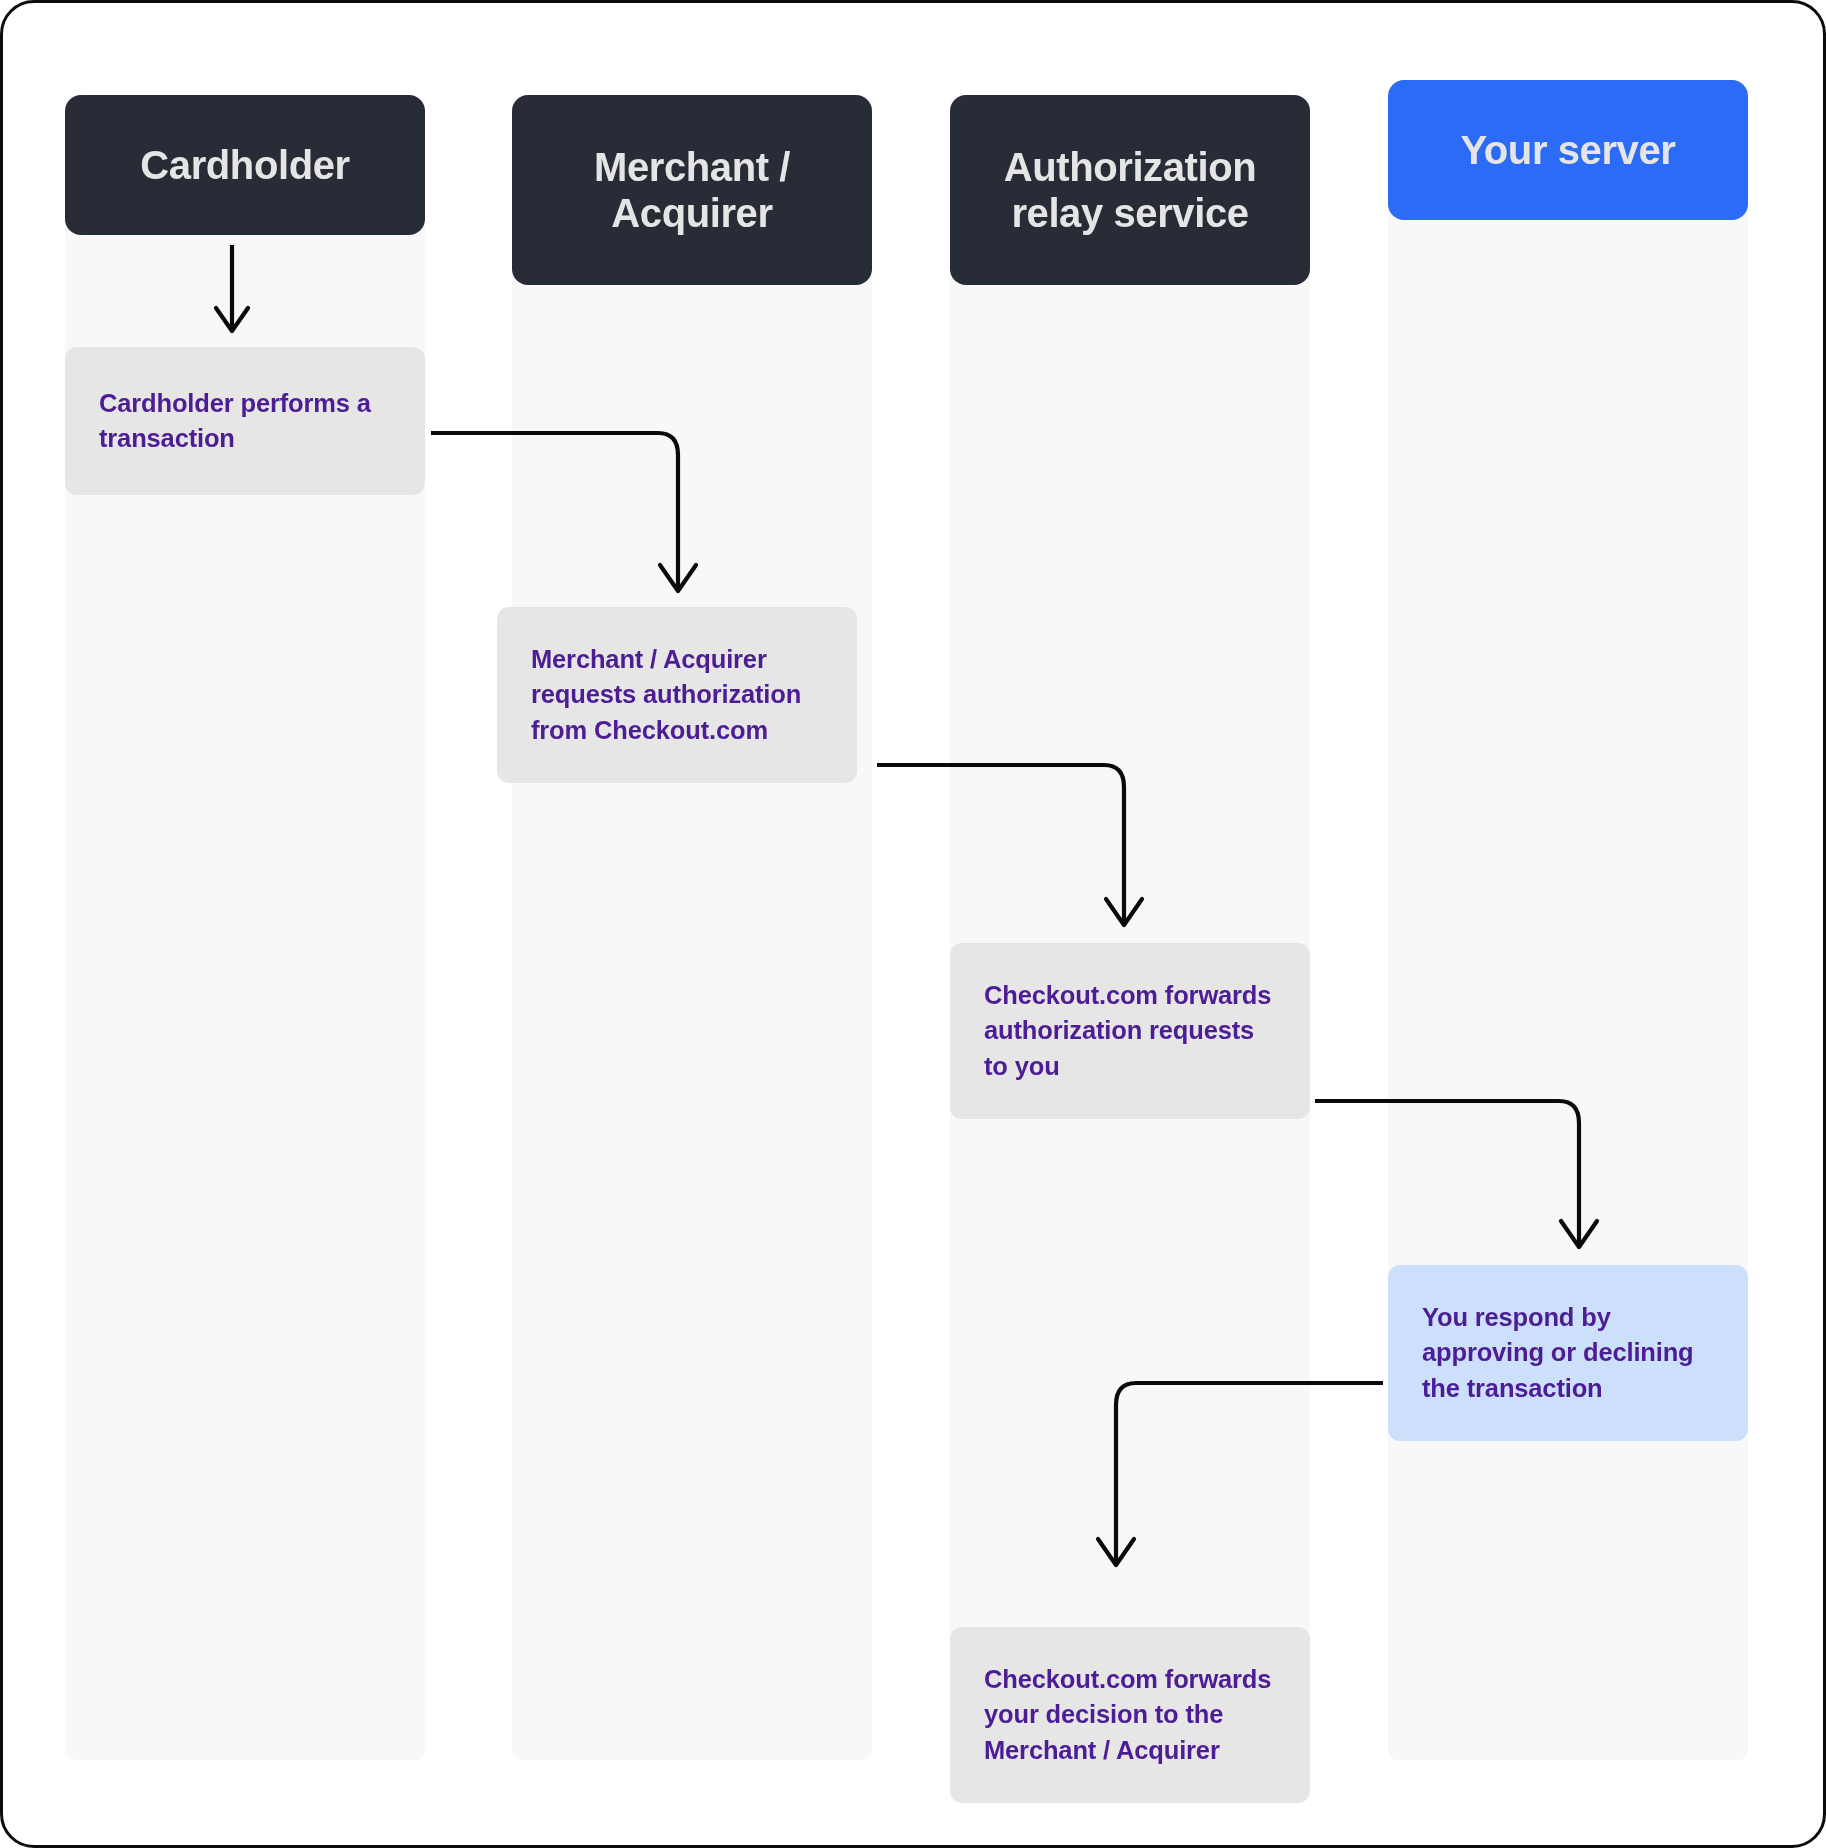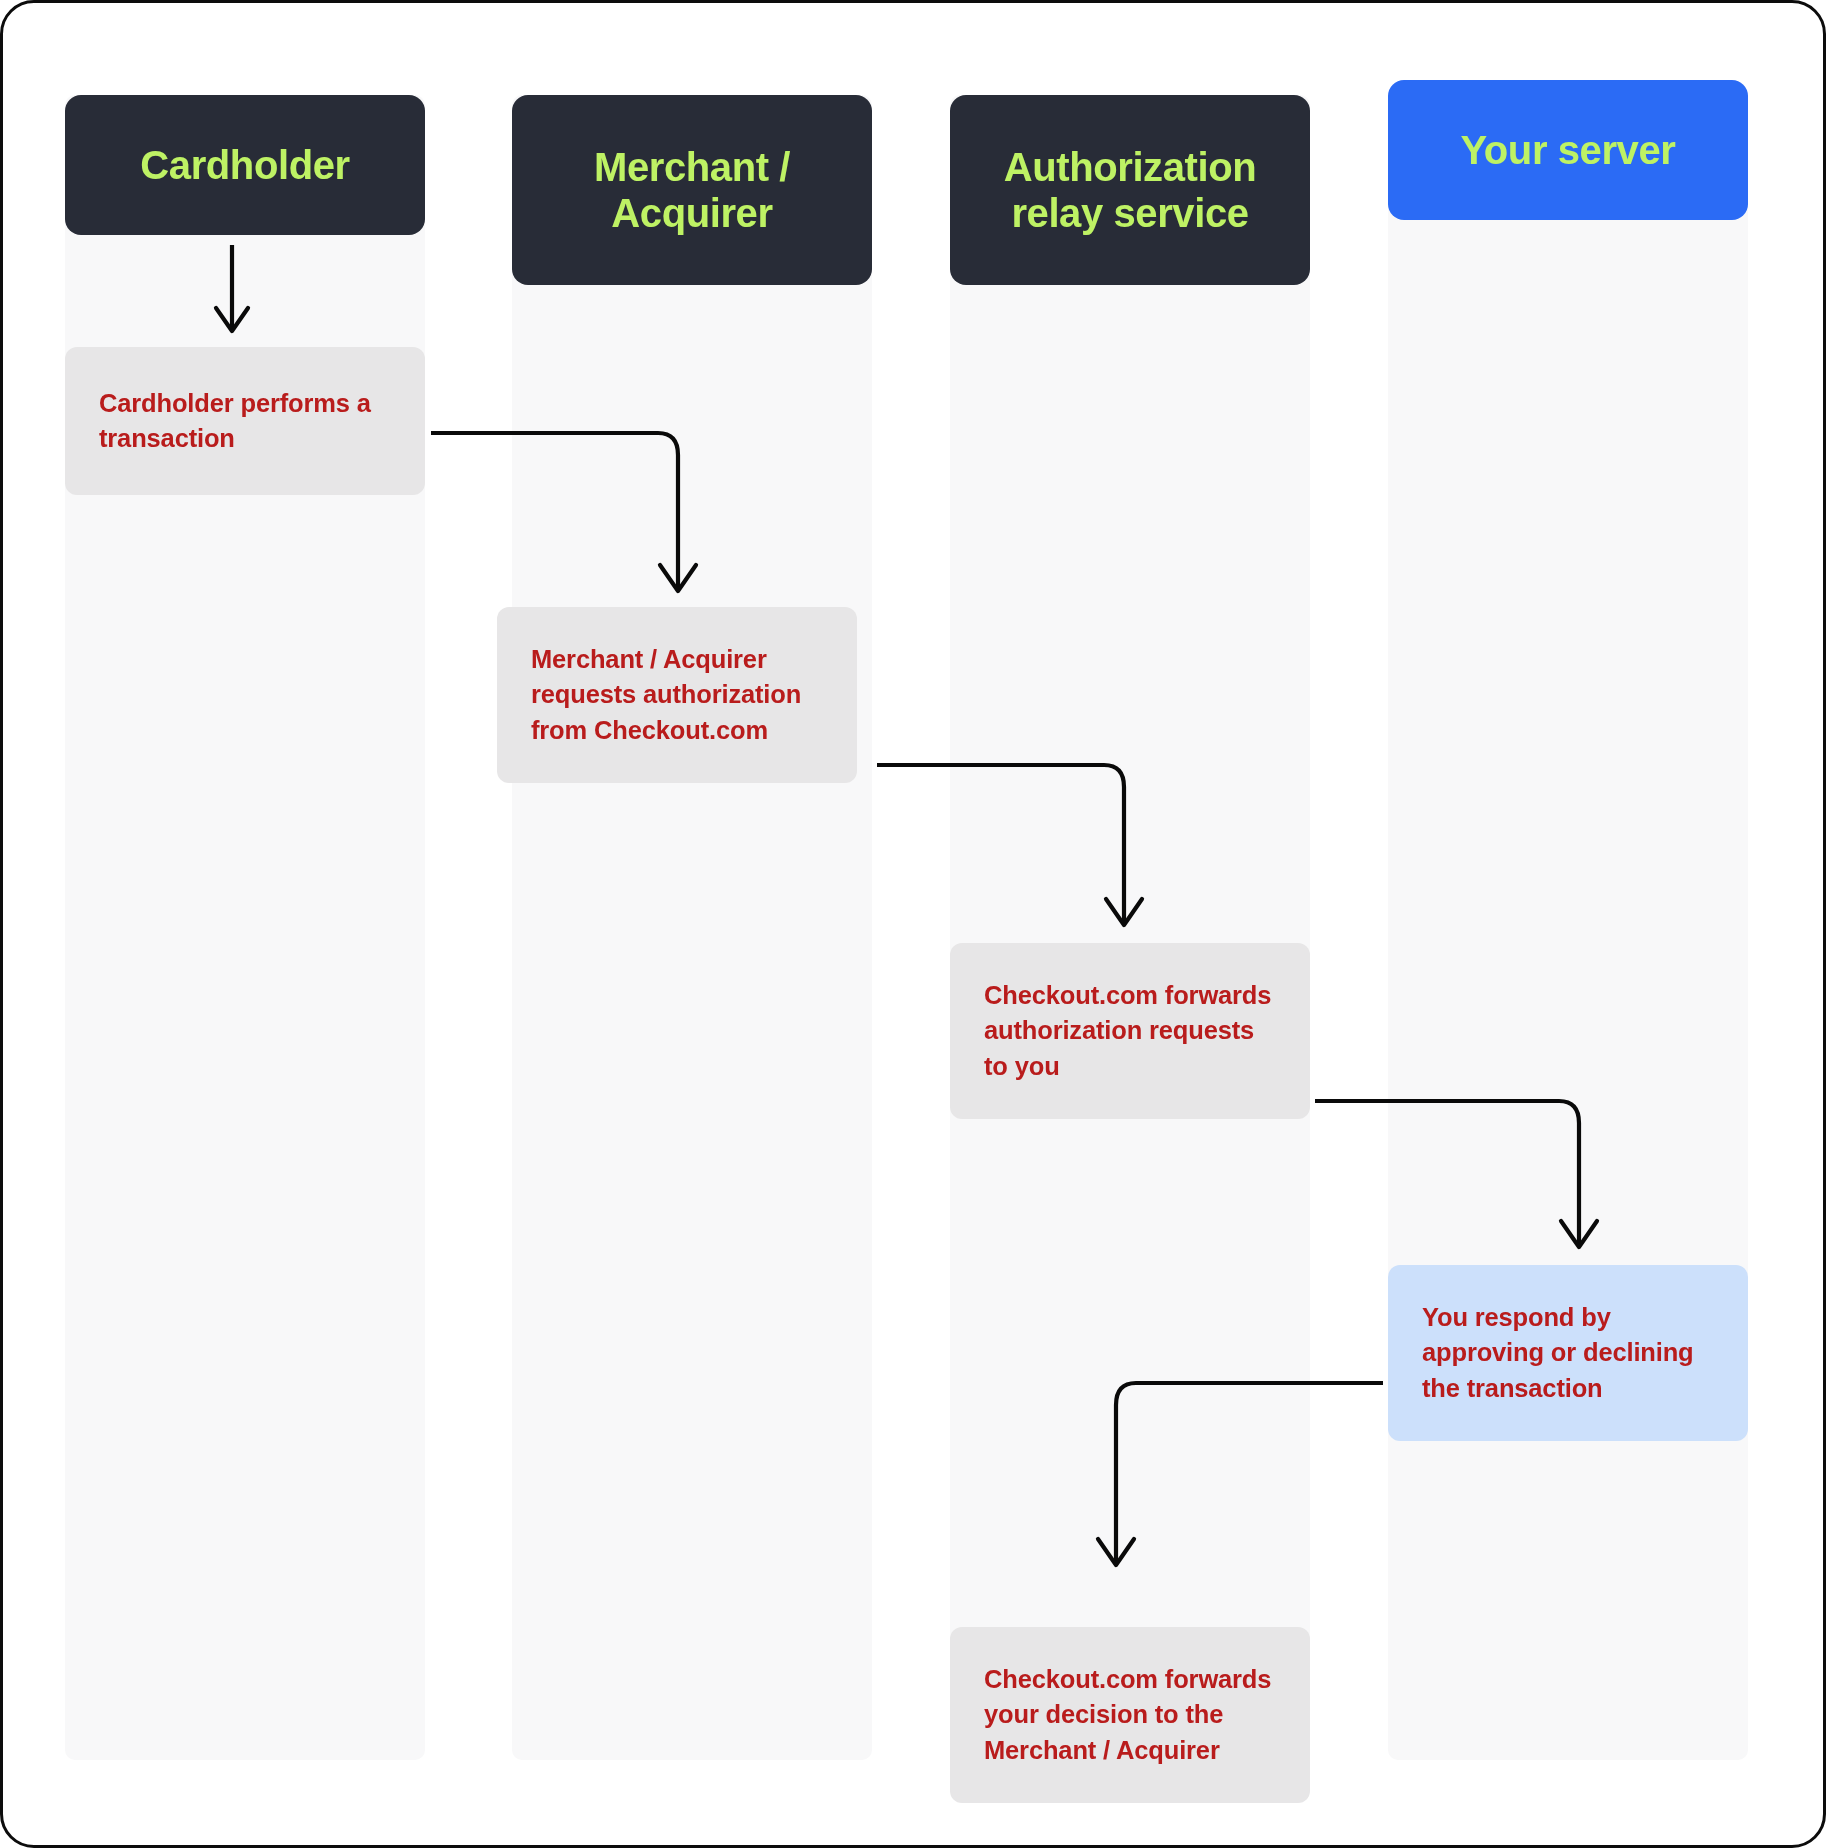--- a/index.html
+++ b/index.html
@@ -17,39 +17,39 @@
   .lane{
     position:absolute;
     background:#f8f8f9;
     border-radius:10px;
   }
 
   .lane-header{
     position:absolute;
     background:#282c37;
     border-radius:16px;
-    color:#bef264;
+    color:#e5e5e5;
     display:flex;
     align-items:center;
     justify-content:center;
     text-align:center;
     font-weight:bold;
     font-size:40px;
     line-height:1.16;
     letter-spacing:-0.4px;
     box-sizing:border-box;
     padding:10px 18px;
   }
   .lane-header.accent{ background:#2b6bf5; }
 
   .step{
     position:absolute;
     background:#e7e6e7;
     border-radius:12px;
-    color:#b91c1c;
+    color:#4c1d95;
     font-weight:bold;
     font-size:25.5px;
     line-height:1.38;
     letter-spacing:-0.15px;
     box-sizing:border-box;
     padding:26px 34px;
     display:flex;
     align-items:center;
   }
   .step.highlight{ background:#cce0fb; }

